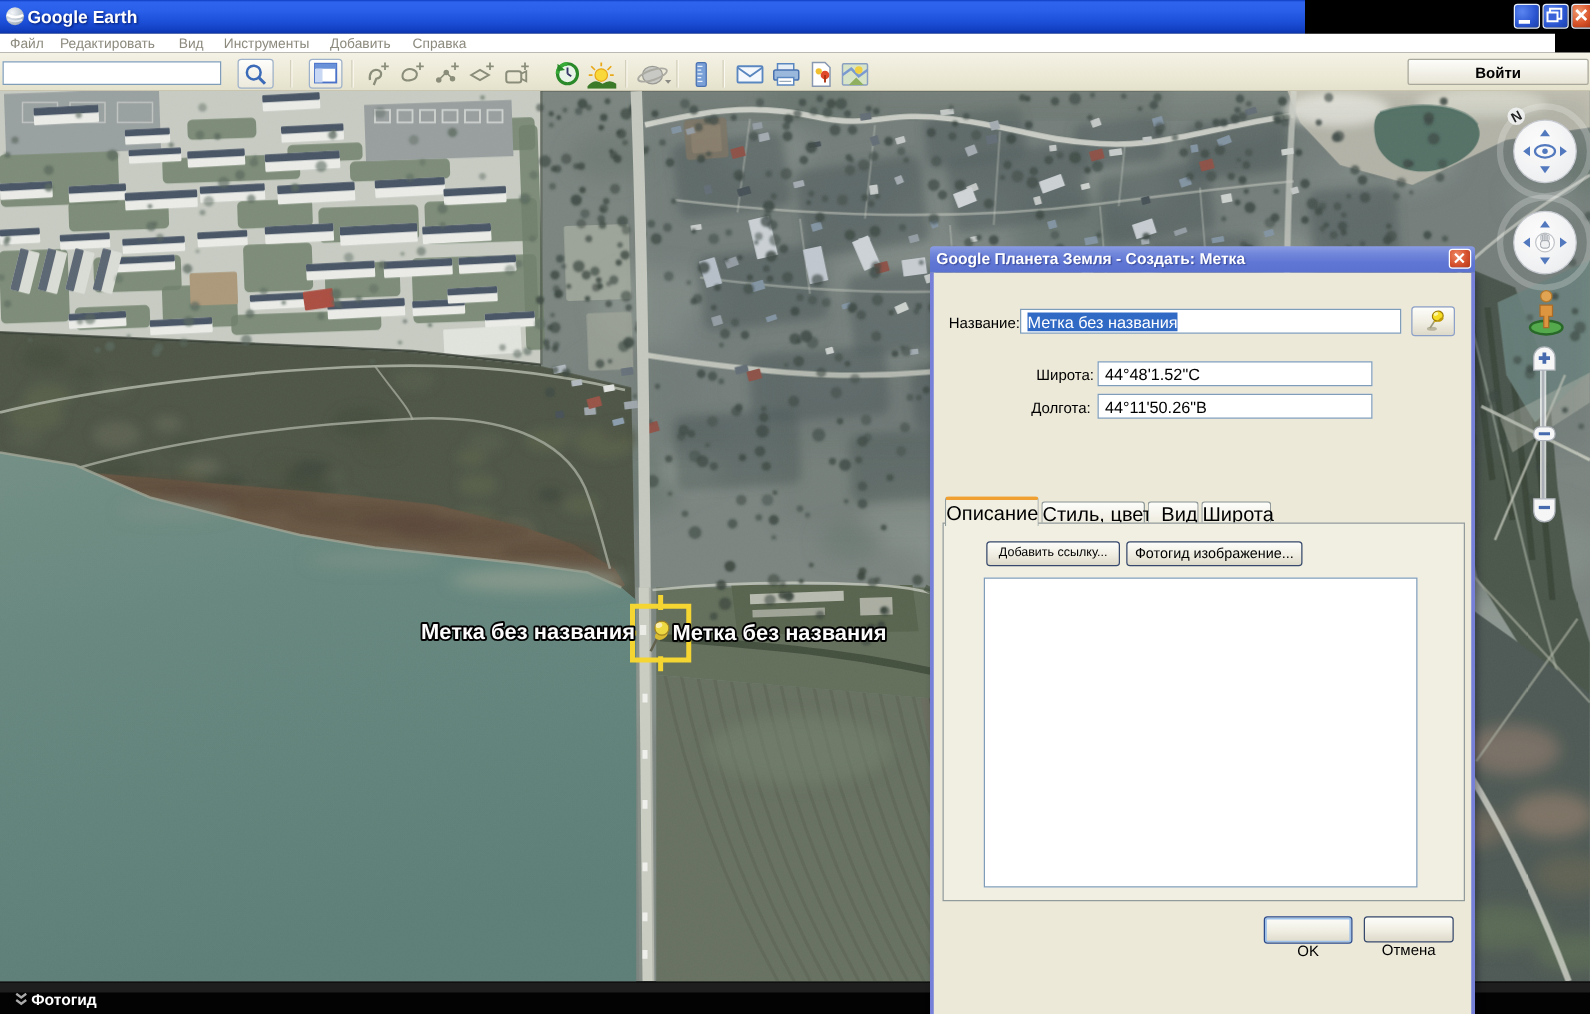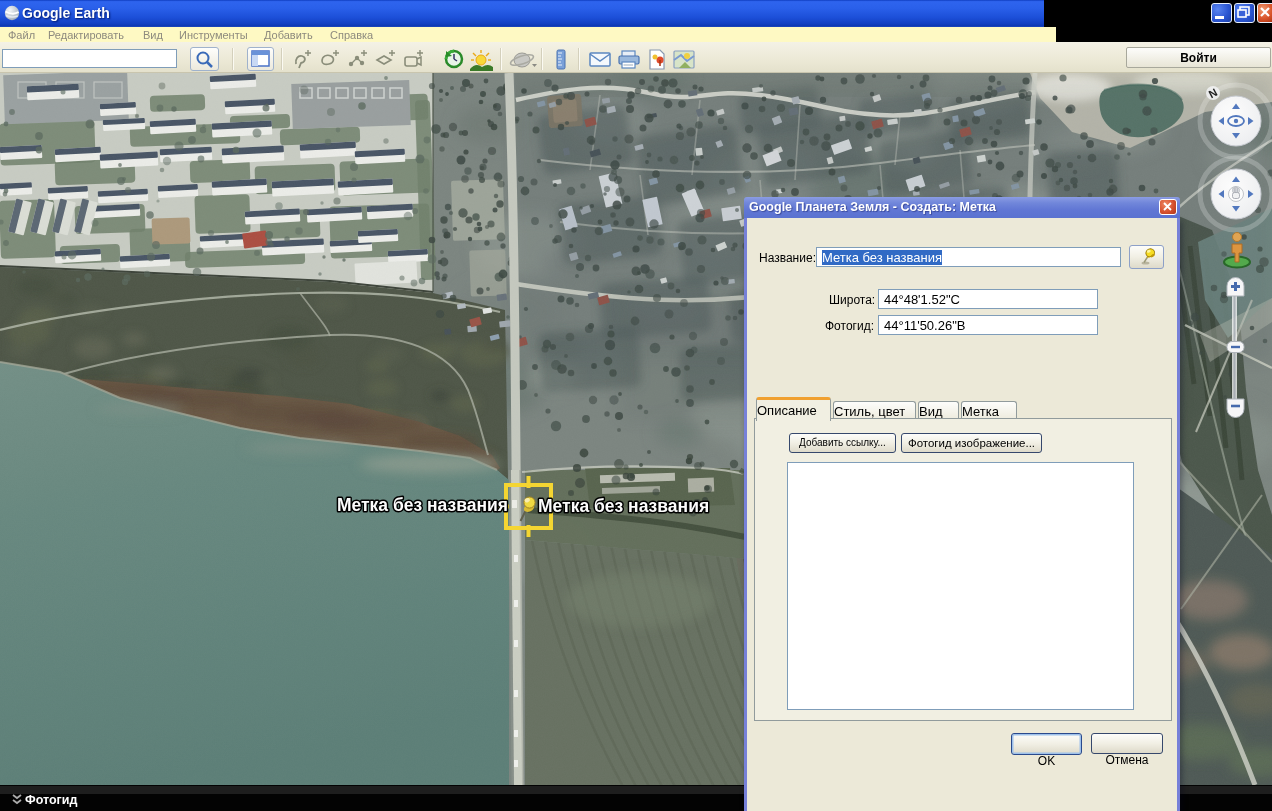--- a/index.html
+++ b/index.html
@@ -1,38 +1,38 @@
 <!DOCTYPE html>
 <html><head><meta charset="utf-8"><style>
 *{margin:0;padding:0;box-sizing:border-box}
 html,body{width:1272px;height:811px;overflow:hidden;font-family:"Liberation Sans",sans-serif;background:#000}
 #page{position:relative;width:1272px;height:811px}
 #titlebar{position:absolute;left:0;top:0;width:1044px;height:27px;
 background:linear-gradient(180deg,#0f3dc0 0%,#2e64ee 6%,#2a60ea 30%,#1c4fd8 65%,#1240c2 88%,#0c36b0 97%,#2c56c8 100%)}
 #titlebar .ttl{position:absolute;left:22px;top:5px;color:#fff;font-size:14px;font-weight:bold;text-shadow:1px 1px 2px #00186a}
-#menubar{position:absolute;left:0;top:27px;width:1056px;height:15px;background:#fef9c3;font-size:11px;color:#8d8a7e}
+#menubar{position:absolute;left:0;top:27px;width:1244px;height:15px;background:#ffffff;font-size:11px;color:#8d8a7e}
 #menubar span{position:absolute;top:2px}
 #toolbar{position:absolute;left:0;top:42px;width:1272px;height:31px;background:linear-gradient(180deg,#f4f2e6,#ece9d6 60%,#e4e1cc);border-bottom:1px solid #c9c5ae}
 #statusbar{position:absolute;left:0;top:785px;width:1272px;height:26px;background:#030303}
 #statusbar .inner{position:absolute;left:0;top:1px;width:1272px;height:8px;background:#1e1e1e}
 #statusbar .txt{position:absolute;left:25px;top:8px;color:#fff;font-weight:bold;font-size:12.5px}
 .winbtn{position:absolute;top:3px;width:21px;height:20px;border-radius:3px;border:1.5px solid #e8f0fc}
 .bluebtn{background:radial-gradient(circle at 30% 30%,#5a85f0,#2a55d0 60%,#1c3fa8)}
 input{font-family:"Liberation Sans",sans-serif}
 .tbtn{position:absolute;top:5px;height:24px;border-radius:3px;border:1px solid #9fb2cc;background:linear-gradient(180deg,#fefefc,#ece9dc)}
 .sep{position:absolute;top:6px;width:2px;height:22px;border-left:1px solid #d4d0bc;border-right:1px solid #fbfaf2}
 #signin{position:absolute;left:1126px;top:5px;width:145px;height:21px;border:1px solid #a8a89c;border-radius:2px;background:linear-gradient(180deg,#fdfdfb,#e8e5d6);font-size:12px;font-weight:bold;text-align:center;padding-top:3px}
 #dlg{position:absolute;left:744px;top:218px;width:436px;height:677px;background:#ece9d8;border:3px solid #7680d8;border-top:none;box-shadow:2px 3px 6px rgba(0,0,30,0.35)}
 #dlgtitle{position:absolute;left:-3px;top:-21px;width:436px;height:21px;background:linear-gradient(180deg,#8b9ce4 0%,#7187da 28%,#6076d4 62%,#5a72d0 100%);border-radius:3px 3px 0 0}
 #dlgtitle .t{position:absolute;left:5px;top:3px;color:#fff;font-size:12.5px;font-weight:bold;text-shadow:1px 1px 1px #3a4a9a}
 #dlgclose{position:absolute;right:3px;top:2px;width:18px;height:16px;border:1px solid #fff;border-radius:3px;background:radial-gradient(circle at 35% 30%,#ef8a66,#d6512e 55%,#b03618)}
 .lbl{position:absolute;font-size:12px;color:#000}
 .inp{position:absolute;background:#fff;border:1px solid #7f9db9;font-size:12px;color:#000;padding:2px 0 0 5px;white-space:nowrap}
 .xpbtn{position:absolute;height:20px;border:1px solid #36486c;border-radius:3px;background:linear-gradient(180deg,#fdfdfa 0%,#f1efe4 50%,#dedaca 100%);font-size:12px;text-align:center;color:#000;white-space:nowrap}
-.tab{position:absolute;border:1px solid #919b9c;border-bottom:none;border-radius:3px 3px 0 0;font-size:13px;text-align:left;background:linear-gradient(180deg,#fdfdfb,#ece9da);white-space:nowrap}
+.tab{position:absolute;border:1px solid #919b9c;border-bottom:none;border-radius:3px 3px 0 0;font-size:16px;text-align:right;background:linear-gradient(180deg,#fdfdfb,#ece9da);white-space:nowrap}
 #tabpane{position:absolute;left:7px;top:200px;width:418px;height:303px;border:1px solid #919b9c;background:#f1efe2}
 #grip{position:absolute;right:4px;bottom:3px;width:14px;height:14px}
 </style></head><body>
 <div id="page">
 <div style="position:absolute;left:0;top:73px;width:1272px;height:712px;overflow:hidden;filter:saturate(0.8) brightness(0.99)"><svg id="map" width="1272" height="712" viewBox="0 0 1272 712">
 <defs>
 <linearGradient id="waterg" x1="0" y1="0" x2="0.25" y2="1">
 <stop offset="0" stop-color="#6f9287"></stop>
             <stop offset="0.35" stop-color="#628b80"></stop>
             <stop offset="1" stop-color="#568278"></stop>
@@ -1368,26 +1368,26 @@
       <div class="xpbtn" style="left:382px;top:27px;width:35px;height:24px;border-color:#8da0c8"><svg width="30" height="21">
           <ellipse cx="13.5" cy="17" rx="4" ry="1.6" fill="#b8b49e"></ellipse>
           <path d="M12,16.5 L16.5,9.5" stroke="#9a9878" stroke-width="1.4"></path>
           <path d="M14.5,12 L21,10.5 L19.5,5" fill="#d8b81a"></path>
           <ellipse cx="18.2" cy="6.8" rx="4.4" ry="3.9" fill="#f6dc22" stroke="#9a7a08" stroke-width="0.9" transform="rotate(-22 18.2 6.8)"></ellipse>
           <ellipse cx="16.8" cy="5.2" rx="1.9" ry="1.4" fill="#fdf6a0" transform="rotate(-22 16.8 5.2)"></ellipse>
           <ellipse cx="20.8" cy="9.6" rx="2.4" ry="1.2" fill="#bf9a08" transform="rotate(-35 20.8 9.6)"></ellipse>
         </svg></div>
       <div class="lbl" style="left:82px;top:75px">Широта:</div>
       <div class="inp" style="left:131px;top:71px;width:220px;height:20px;font-size:13px;padding-top:2px">44°48'1.52"С</div>
-      <div class="lbl" style="left:78px;top:101px">Фотогид:</div>
+      <div class="lbl" style="left:78px;top:101px">Долгота:</div>
       <div class="inp" style="left:131px;top:97px;width:220px;height:20px;font-size:13px;padding-top:2px">44°11'50.26"В</div>
       <div class="tab" style="left:9px;top:179px;width:75px;height:24px;background:#f1efe2;border-top:3px solid #f0a030;z-index:3;padding-top:3px">Описание</div>
       <div class="tab" style="left:86px;top:183px;width:83px;height:20px;padding-top:2px">Стиль, цвет</div>
       <div class="tab" style="left:171px;top:183px;width:41px;height:20px;padding-top:2px">Вид</div>
-      <div class="tab" style="left:214px;top:183px;width:56px;height:20px;padding-top:2px">Метка</div>
+      <div class="tab" style="left:214px;top:183px;width:56px;height:20px;padding-top:2px">Широта</div>
       <div id="tabpane"></div>
       <div class="xpbtn" style="left:42px;top:215px;width:107px;padding-top:3px;z-index:4;font-size:10px">Добавить ссылку...</div>
       <div class="xpbtn" style="left:154px;top:215px;width:141px;padding-top:3px;z-index:4;font-size:11.5px">Фотогид изображение...</div>
       <div class="inp" style="left:40px;top:244px;width:347px;height:248px;z-index:4"></div>
       <div class="xpbtn" style="left:264px;top:515px;width:71px;padding-top:20px;border-color:#2a4a8c;box-shadow:inset 0 0 0 1.5px #9ec1ea">OK</div>
       <div class="xpbtn" style="left:344px;top:515px;width:72px;padding-top:19px">Отмена</div>
       <svg id="grip" width="14" height="14">
         <g fill="#b8b4a0">
           <circle cx="11" cy="3" r="1.3"></circle>
           <circle cx="11" cy="7.5" r="1.3"></circle>

